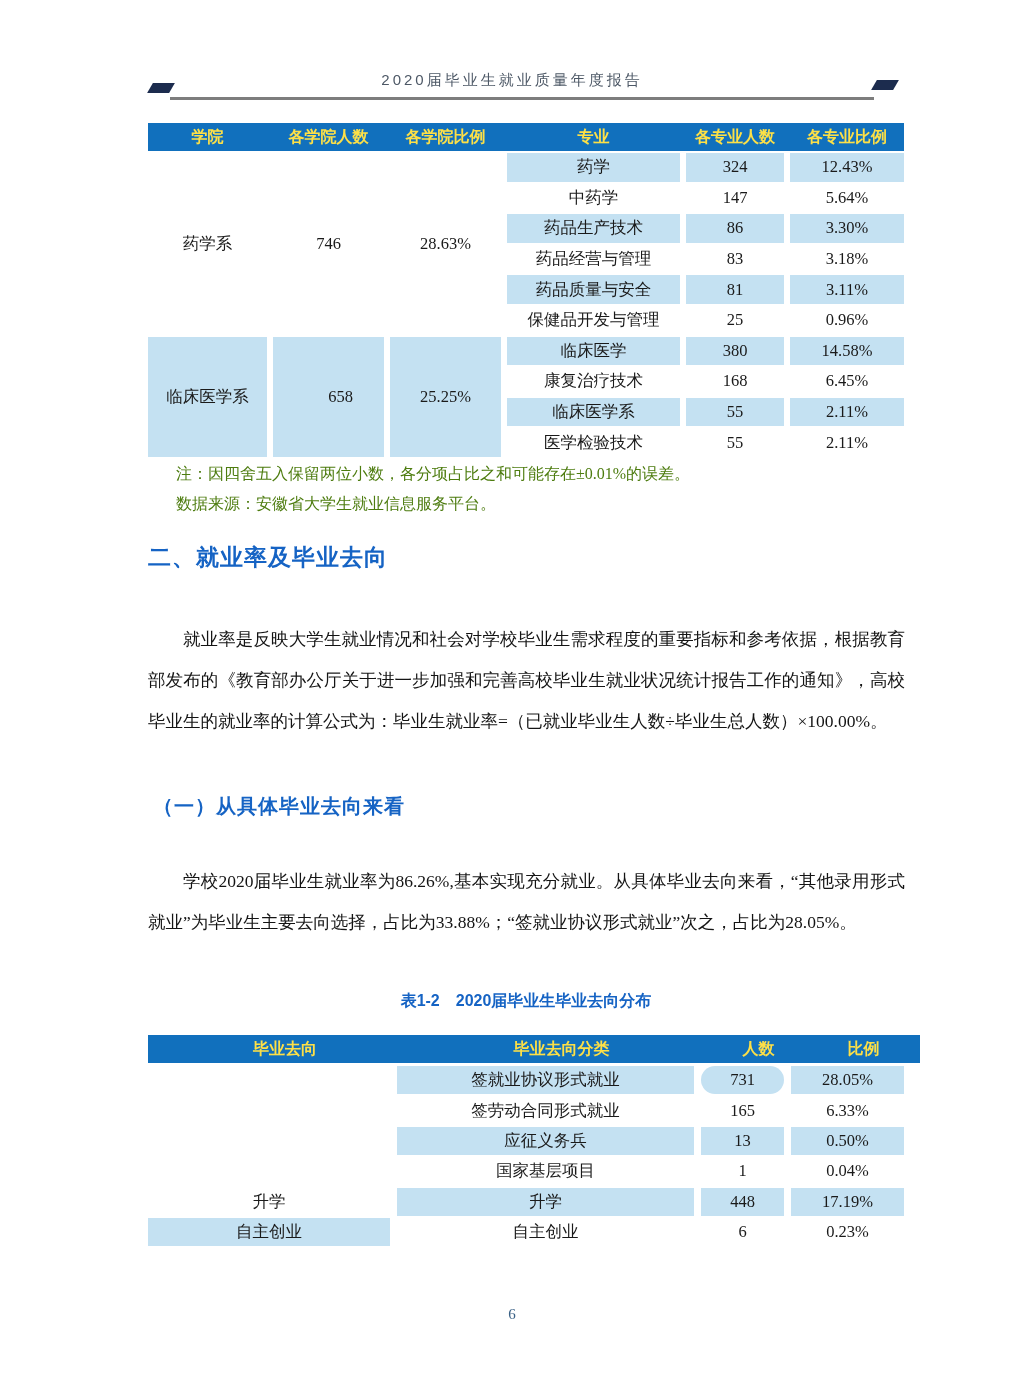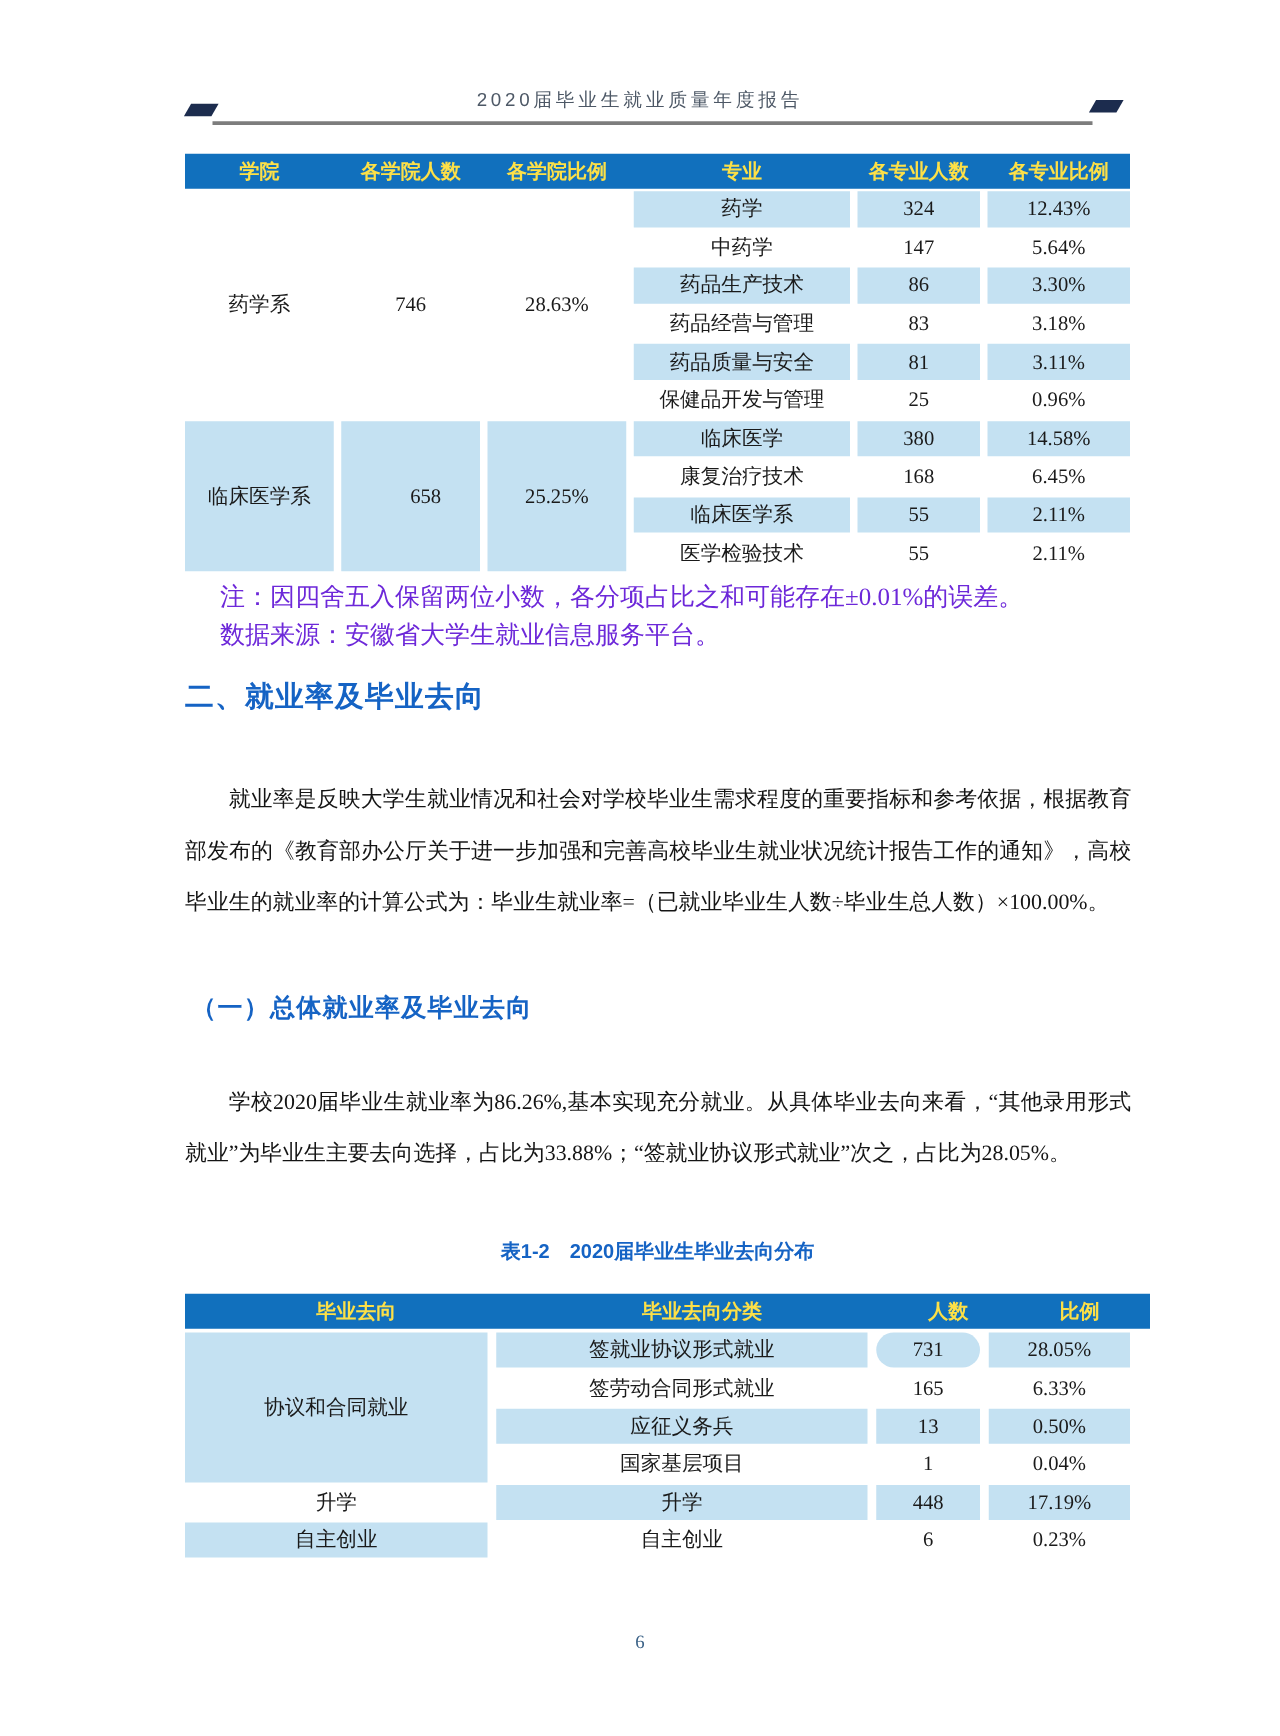--- a/index.html
+++ b/index.html
@@ -27,21 +27,21 @@
   .t1-cols{grid-template-columns:119px 111px 111px 173px 98px 1fr;column-gap:6px;}
   .t2-cols{grid-template-columns:242px 297px 83px 1fr;column-gap:7px;padding-left:16px;}
   .tbody{position:absolute;left:148px;width:756px;display:grid;}
   .t1-body{top:153px;grid-template-columns:119px 111px 111px 173px 98px 1fr;
            grid-template-rows:repeat(10,28.6px);column-gap:6px;row-gap:2px;}
   .t2-body{top:1066px;grid-template-columns:242px 297px 83px 1fr;
            grid-template-rows:repeat(6,28.4px);column-gap:7px;row-gap:2px;}
   .cell{display:flex;align-items:center;justify-content:center;font-size:16.5px;text-align:right;}
   .blue{background:#c4e1f2;}
   
-  .note{position:absolute;left:176px;font-size:20px;color:#6d28d9;}
+  .note{position:absolute;left:176px;font-size:16px;color:#4d7c0f;}
   .note-1{top:464px;}
   .note-2{top:494px;}
   
   .sec-title{
     position:absolute;left:148px;top:542px;font-family:"Liberation Sans",sans-serif;
     font-weight:bold;font-size:23px;color:#1563c4;letter-spacing:1px;
   }
   .sub-title{
     position:absolute;left:153px;top:793px;font-family:"Liberation Sans",sans-serif;
     font-weight:bold;font-size:20px;color:#1563c4;letter-spacing:1px;
@@ -130,34 +130,33 @@
     <div class="cell" style="grid-column:5;grid-row:10;">55</div>
     <div class="cell" style="grid-column:6;grid-row:10;">2.11%</div>
   </div>
 
   <div class="note note-1">注：因四舍五入保留两位小数，各分项占比之和可能存在±0.01%的误差。</div>
   <div class="note note-2">数据来源：安徽省大学生就业信息服务平台。</div>
 
   <div class="sec-title">二、就业率及毕业去向</div>
   <p class="para para-1">就业率是反映大学生就业情况和社会对学校毕业生需求程度的重要指标和参考依据，根据教育部发布的《教育部办公厅关于进一步加强和完善高校毕业生就业状况统计报告工作的通知》，高校毕业生的就业率的计算公式为：毕业生就业率=（已就业毕业生人数÷毕业生总人数）×100.00%。</p>
 
-  <div class="sub-title">（一）总体就业率及毕业去向</div>
+  <div class="sub-title">（一）从具体毕业去向来看</div>
   <p class="para para-2">学校2020届毕业生就业率为86.26%,基本实现充分就业。从具体毕业去向来看，“其他录用形式就业”为毕业生主要去向选择，占比为33.88%；“签就业协议形式就业”次之，占比为28.05%。</p>
 
   <div class="tbl-caption">表1-2　2020届毕业生毕业去向分布</div>
 
   <div class="thead t2-cols" style="top:1035px;">
     <span>毕业去向</span>
     <span>毕业去向分类</span>
     <span>人数</span>
     <span>比例</span>
   </div>
 
   <div class="tbody t2-body">
-    <div class="cell blue" style="grid-column:1;grid-row:1/5;">协议和合同就业</div>
     <div class="cell" style="grid-column:1;grid-row:5;">升学</div>
     <div class="cell blue" style="grid-column:1;grid-row:6;">自主创业</div>
 
     <div class="cell blue" style="grid-column:2;grid-row:1;">签就业协议形式就业</div>
     <div class="cell blue" style="grid-column:3;grid-row:1;border-radius:14px;">731</div>
     <div class="cell blue" style="grid-column:4;grid-row:1;">28.05%</div>
 
     <div class="cell" style="grid-column:2;grid-row:2;">签劳动合同形式就业</div>
     <div class="cell" style="grid-column:3;grid-row:2;">165</div>
     <div class="cell" style="grid-column:4;grid-row:2;">6.33%</div>

